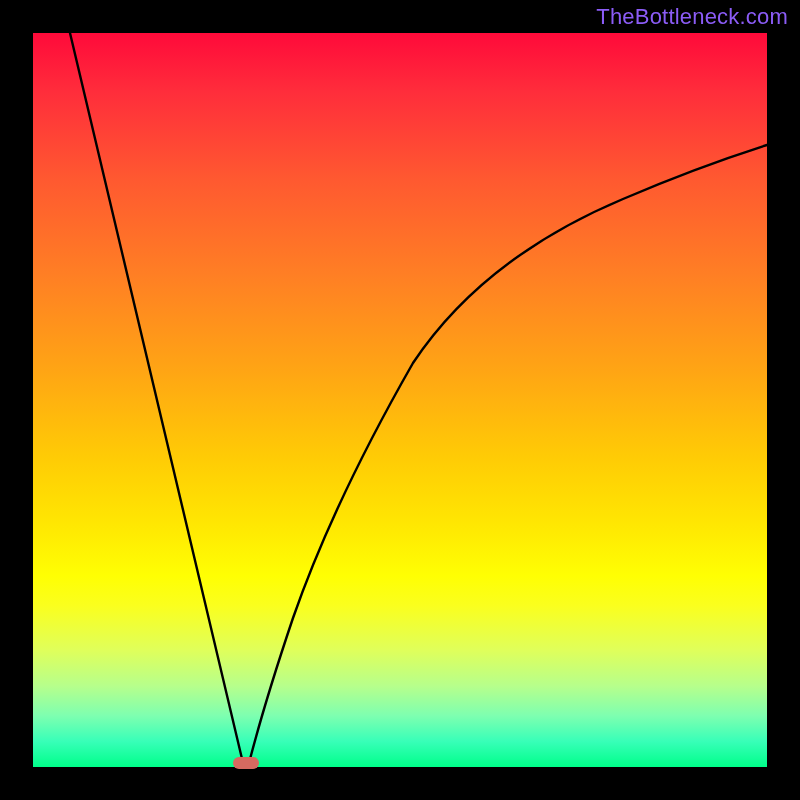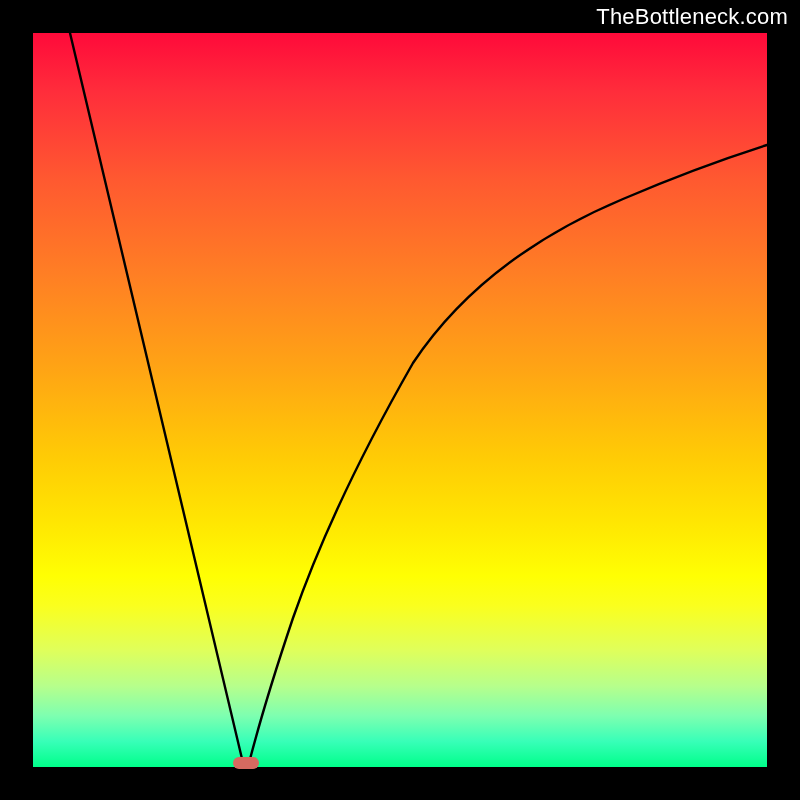--- a/index.html
+++ b/index.html
@@ -53,21 +53,21 @@
   }
   .marker {
     position: absolute;
     background: #d66a60;
     border-radius: 7px;
   }
   .watermark {
     position: absolute;
     top: 4px;
     right: 12px;
-    color: #ffffff;
+    color: #8b5cf6;
     font-size: 22px;
     font-weight: 400;
     letter-spacing: 0.2px;
     user-select: none;
   }
 </style>
 </head>
 <body>
 
 <div class="frame">

